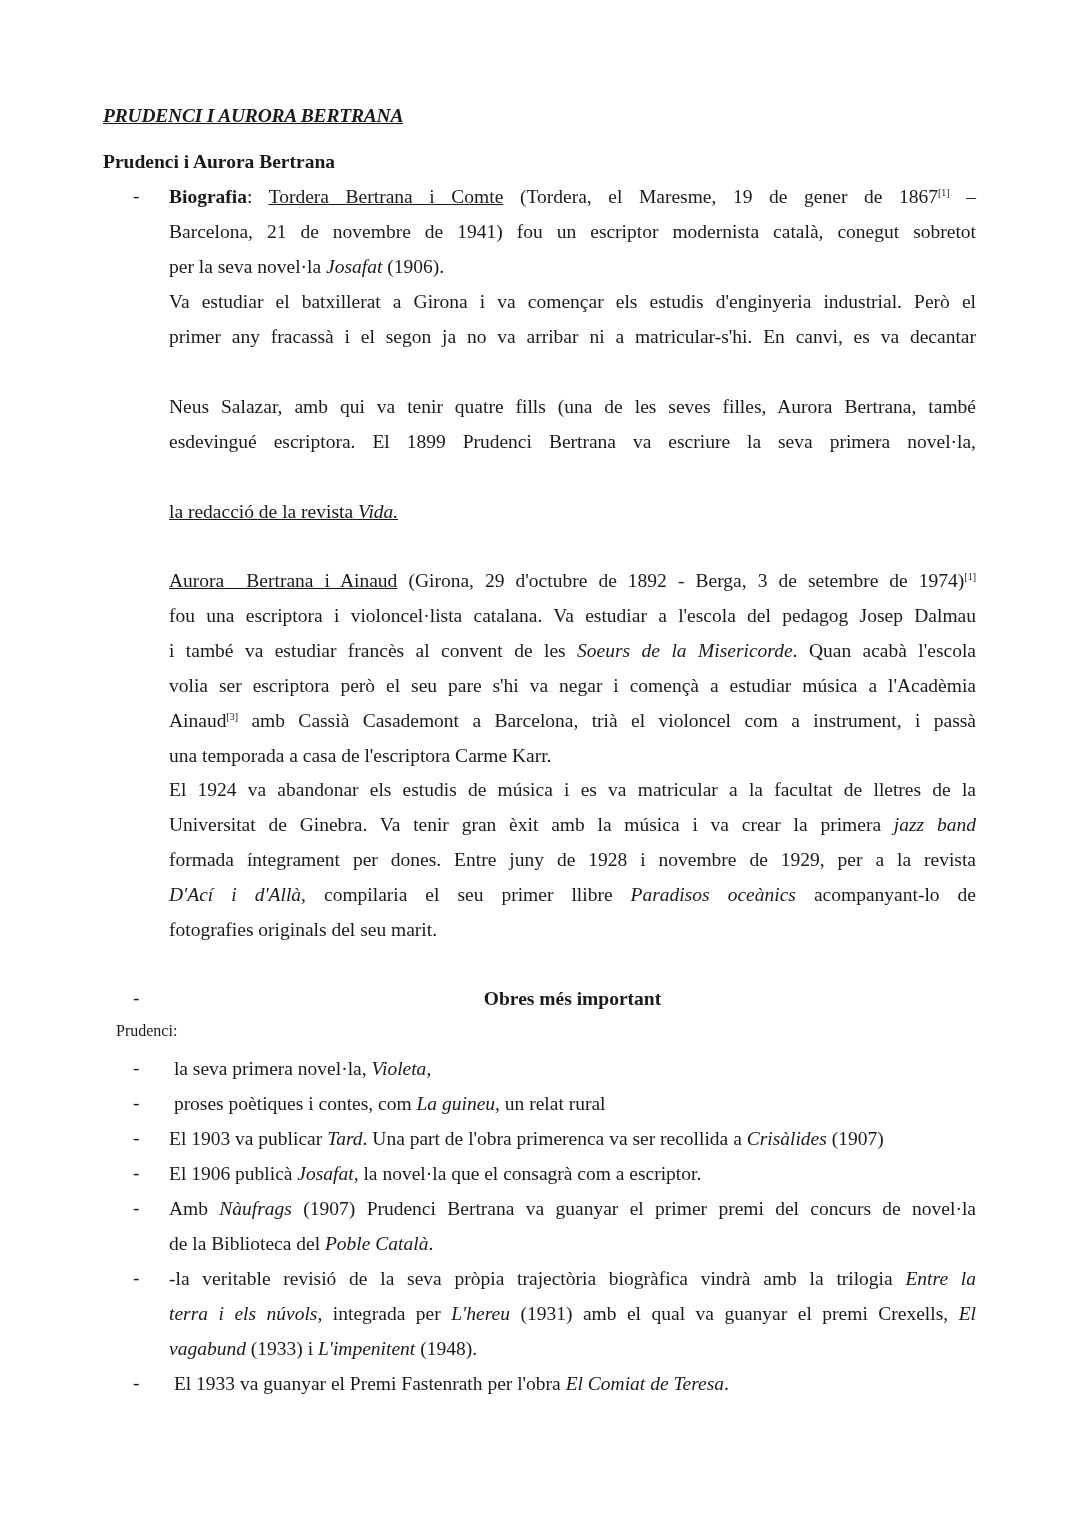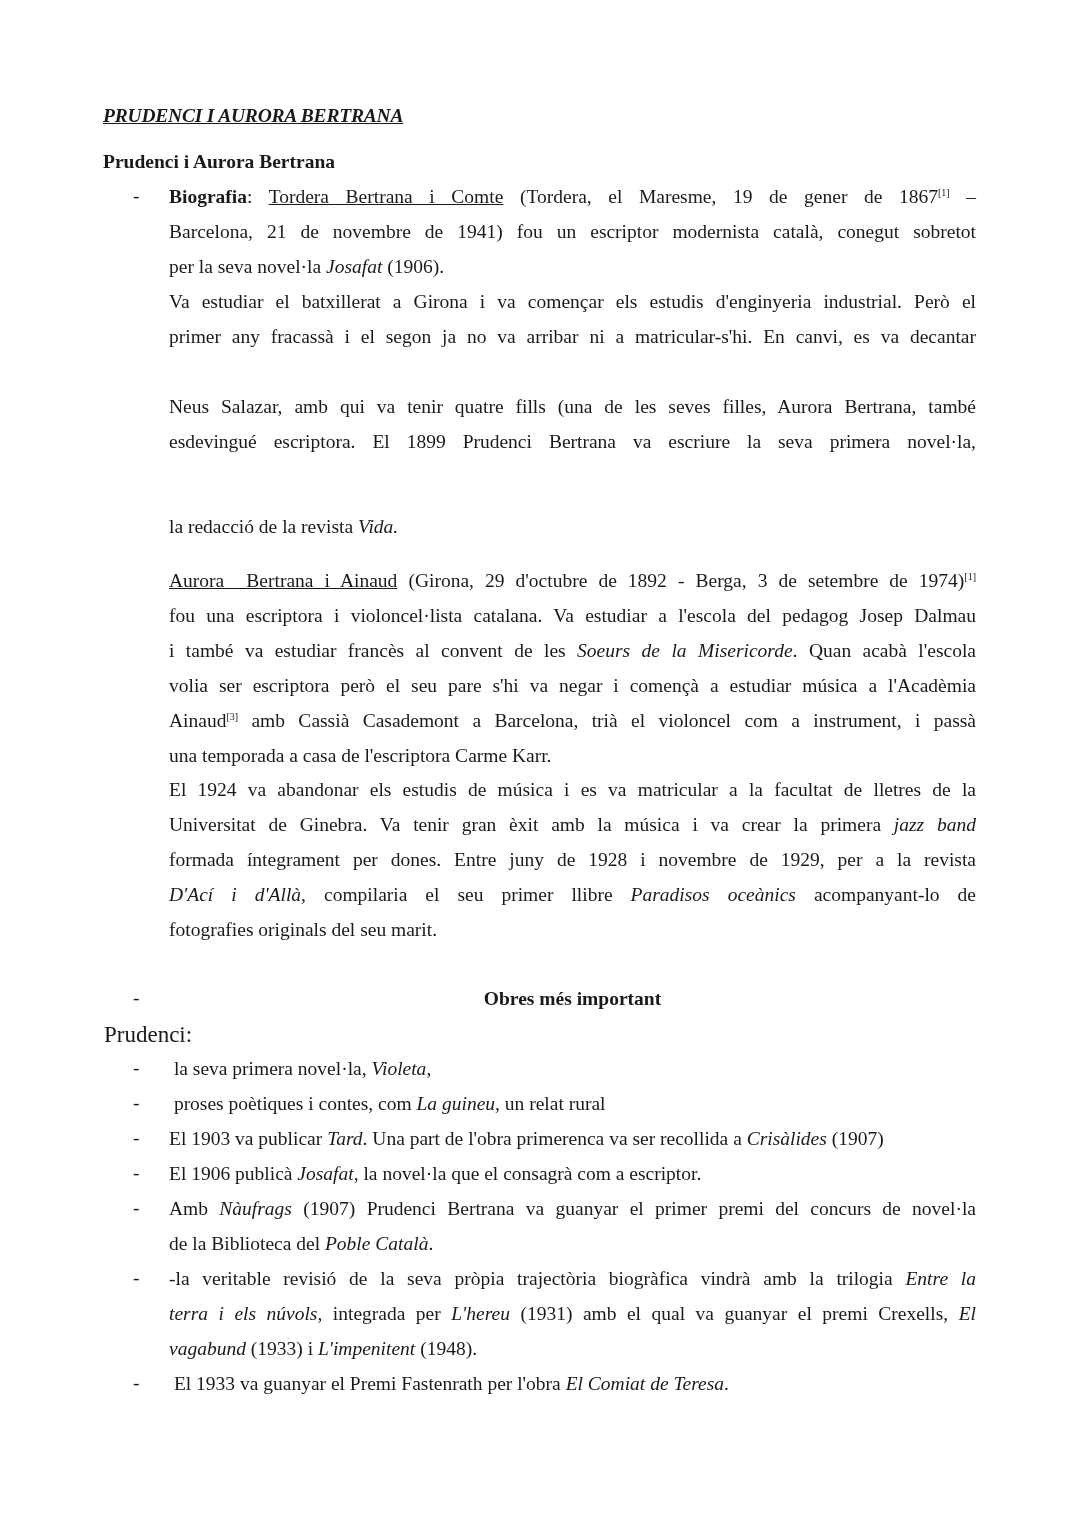--- a/index.html
+++ b/index.html
@@ -12,21 +12,21 @@
   .abs { position: absolute; white-space: nowrap; }
   .title { left: 103px; top: 105px; font-weight: bold; font-style: italic; text-decoration: underline; font-size: 19.5px; letter-spacing: -0.2px; }
   .subtitle { left: 103px; top: 151px; font-weight: bold; font-size: 19.5px; }
   .dash { position: absolute; left: 133px; }
   .line { position: absolute; left: 169px; width: 807px; line-height: 34.8px; font-size: 19.5px; }
   .justify-line { text-align: justify; text-align-last: justify; }
   .u { text-decoration: underline; }
   .b { font-weight: bold; text-align: center; }
   .i { font-style: italic; }
   sup { font-size: 10px; vertical-align: super; line-height: 0; }
-  .label { position: absolute; left: 104px; font-size: 23px; }
+  .label { position: absolute; left: 116px; font-size: 16px; }
 </style>
 </head>
 <body>
 
 <div class="page">
 
   <div class="abs title">PRUDENCI I AURORA BERTRANA</div>
   <div class="abs subtitle">Prudenci i Aurora Bertrana</div>
 
   <div class="dash" style="top:185px;">-</div>
@@ -35,21 +35,21 @@
   </div>
   <div class="line justify-line" style="top:215px;">Barcelona, 21 de novembre de 1941) fou un escriptor modernista català, conegut sobretot</div>
   <div class="line" style="top:250px;">
     <span>per la seva novel·la </span><span class="i">Josafat</span><span> (1906).</span>
   </div>
 
   <div class="line justify-line" style="top:285px;">Va estudiar el batxillerat a Girona i va començar els estudis d'enginyeria industrial. Però el</div>
   <div class="line justify-line" style="top:320px;">primer any fracassà i el segon ja no va arribar ni a matricular-s'hi. En canvi, es va decantar</div>
   <div class="line justify-line" style="top:390px;">Neus Salazar, amb qui va tenir quatre fills (una de les seves filles, Aurora Bertrana, també</div>
   <div class="line justify-line" style="top:425px;">esdevingué escriptora. El 1899 Prudenci Bertrana va escriure la seva primera novel·la,</div>
-  <div class="line" style="top:510px;">
+  <div class="line" style="top:495px;text-decoration:underline;">
     <span>la redacció de la revista </span><span class="i">Vida.</span>
   </div>
 
   <div class="line justify-line" style="top:564px;">
     <span class="u" style="white-space:pre;">Aurora  Bertrana i Ainaud</span><span> (Girona, 29 d'octubre de 1892 - Berga, 3 de setembre de 1974)</span><sup>[1]</sup>
   </div>
   <div class="line justify-line" style="top:599px;">fou una escriptora i violoncel·lista catalana. Va estudiar a l'escola del pedagog Josep Dalmau</div>
   <div class="line justify-line" style="top:634px;">
     <span>i també va estudiar francès al convent de les </span><span class="i">Soeurs de la Misericorde</span><span>. Quan acabà l'escola</span>
   </div>

